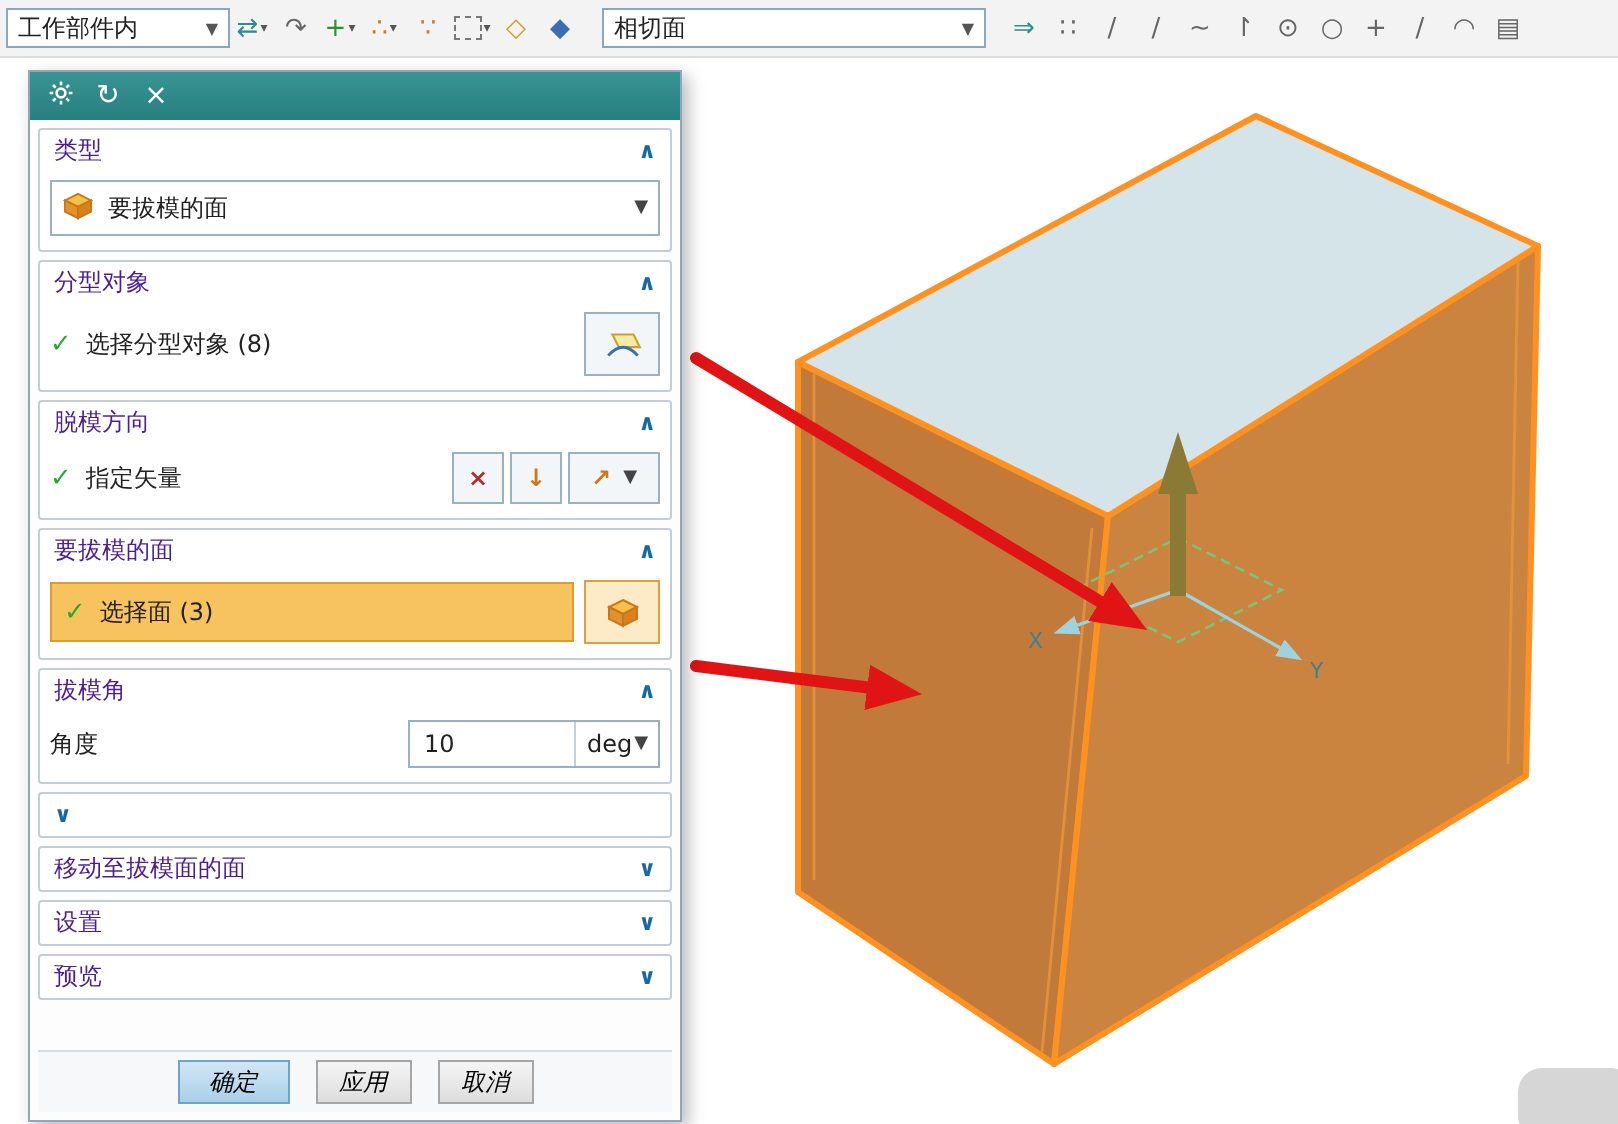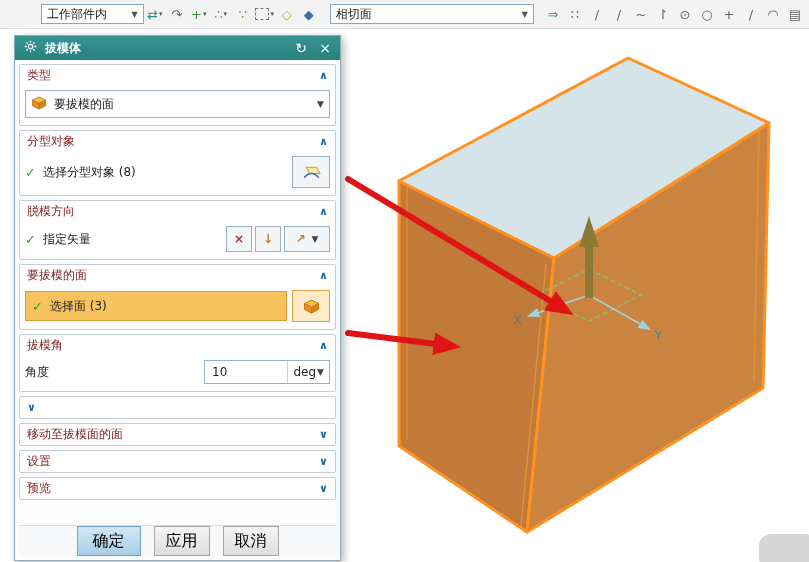--- a/index.html
+++ b/index.html
@@ -5,22 +5,22 @@
   html,body{margin:0;padding:0;background:#e9e9e9;}
   .page{position:relative;width:809px;height:562px;background:#ffffff;overflow:hidden;
         font-family:"DejaVu Sans",sans-serif;font-size:12px;color:#222;}
 
   
   .toolbar{position:absolute;top:0;left:0;right:0;height:28px;background:#f3f3f3;
            border-bottom:1px solid #dcdcdc;display:flex;align-items:center;padding:0 3px;z-index:6;}
   .combo{height:20px;background:#fff;border:1px solid #8aa8bd;display:flex;align-items:center;
          padding:0 5px;justify-content:space-between;box-sizing:border-box;}
   .combo .ccaret{font-size:8px;color:#555;margin-left:6px;}
-  .combo-work{width:112px;margin-left:38px;}
-  .combo-filter{width:224px;margin-left:10px;}
+  .combo-work{width:112px;}
+  .combo-filter{width:192px;margin-left:10px;}
   .tbtn{min-width:20px;height:22px;display:flex;align-items:center;justify-content:center;
         font-size:13px;margin:0 1px;}
   .tbtn .sc{font-size:7px;color:#555;margin-left:1px;}
   .c-teal{color:#2e8c8c}.c-gray{color:#666}.c-green{color:#2f8f2f}
   .c-orange{color:#c87a2a}.c-blue{color:#3a6eb5}.c-tan{color:#c8a42a}
   .dashed-box{width:12px;height:10px;border:1px dashed #777;display:inline-block;}
   .ticons-right{margin-left:8px;display:flex;align-items:center;}
 
   
   .viewport-svg{position:absolute;left:0;top:0;z-index:1;pointer-events:none;}
@@ -31,21 +31,21 @@
   .dialog{position:absolute;left:14px;top:35px;width:327px;height:526px;background:#fdfdfd;
           border:1px solid #8fa8b8;box-shadow:3px 3px 8px rgba(0,0,0,.28);display:flex;
           flex-direction:column;z-index:5;box-sizing:border-box;}
   .titlebar{height:24px;flex:0 0 24px;background:linear-gradient(#389494,#287f7f);color:#fff;
             display:flex;align-items:center;padding:0 6px;gap:6px;}
   .titlebar .title{font-weight:bold;flex:1;font-size:12px;}
   .tb-ico{width:18px;text-align:center;font-size:14px;color:#fff;cursor:default;}
   .dbody{flex:1;display:flex;flex-direction:column;gap:4px;padding:4px;overflow:hidden;}
   .group{border:1px solid #c2cdd6;border-radius:2px;background:#fff;flex:0 0 auto;}
   .ghead{height:21px;display:flex;align-items:center;justify-content:space-between;padding:0 7px;}
-  .glabel{color:#7f1d1d;}
+  .glabel{color:#4c1d95;}
   .chev{color:#1668a8;font-size:11px;font-weight:bold;}
   .gbody{padding:4px 5px 7px 5px;display:flex;align-items:center;}
   .dd{height:26px;border:1px solid #9ab1c2;background:#fff;display:flex;align-items:center;
       padding:0 5px;gap:7px;flex:1;}
   .ddcaret{margin-left:auto;font-size:9px;color:#444;}
   .check{color:#2fa52f;font-weight:bold;font-size:13px;}
   .crow{display:flex;align-items:center;gap:7px;flex:1;}
   .sqbtn{border:1px solid #9ab1c2;background:#f2f6f9;display:flex;align-items:center;
          justify-content:center;box-sizing:border-box;}
   .btn-parting{width:38px;height:32px;margin-left:auto;}
@@ -55,22 +55,22 @@
   .hl-field{flex:1;height:30px;background:#f6c35f;border:1px solid #de9a33;display:flex;
             align-items:center;gap:7px;padding:0 6px;box-sizing:border-box;}
   .btn-faces{width:38px;height:32px;margin-left:5px;background:#fdebc8;border-color:#e0a040;}
   .angle-input{width:126px;height:24px;border:1px solid #9ab1c2;background:#fff;display:flex;
                align-items:center;margin-left:auto;box-sizing:border-box;}
   .aval{flex:1;padding:0 7px;}
   .aunit{border-left:1px solid #c5d0d8;padding:0 5px;display:flex;align-items:center;gap:1px;height:100%;}
   .aunit .ddcaret{margin-left:0;}
   .btnrow{margin-top:auto;flex:0 0 30px;display:flex;align-items:center;justify-content:center;
           gap:13px;border-top:1px solid #d5dde3;background:#f6f8f9;}
-  .btn{height:30px;padding:0 11px;border:1px solid #a6a6a6;background:linear-gradient(#f5f5f5,#dddddd);
-       font-family:inherit;font-size:16px;display:flex;align-items:center;cursor:default;}
+  .btn{height:22px;padding:0 11px;border:1px solid #a6a6a6;background:linear-gradient(#f5f5f5,#dddddd);
+       font-family:inherit;font-size:12px;display:flex;align-items:center;cursor:default;font-style:italic;}
   .btn.primary{background:linear-gradient(#d2e6f5,#a9cfe9);border-color:#6ea3cc;padding:0 15px;}
 </style>
 </head>
 <body>
 
 <div class="page">
 
   <svg class="viewport-svg" width="809" height="562" viewBox="0 0 809 562">
     <defs>
       <marker id="redhead" markerWidth="4.6" markerHeight="3.8" refX="0.4" refY="1.9" orient="auto">
@@ -191,21 +191,20 @@
   <div class="dialog">
     <div class="titlebar">
       <span class="tb-ico">
         <svg width="13" height="13" viewBox="0 0 13 13">
             <g stroke="#fff" stroke-width="1.3" fill="none">
           <circle cx="6.5" cy="6.5" r="2.2"></circle>
           <path d="M6.5 0.8 V2.6 M6.5 10.4 V12.2 M0.8 6.5 H2.6 M10.4 6.5 H12.2 M2.5 2.5 L3.8 3.8 M9.2 9.2 L10.5 10.5 M10.5 2.5 L9.2 3.8 M3.8 9.2 L2.5 10.5"></path>
         </g>
           </svg>
       </span>
-      <span class="title">拔模体</span>
       <span class="tb-ico">↻</span>
       <span class="tb-ico">×</span>
     </div>
 
     <div class="dbody">
 
       <div class="group">
         <div class="ghead">
           <span class="glabel">类型</span>
           <span class="chev">∧</span>

